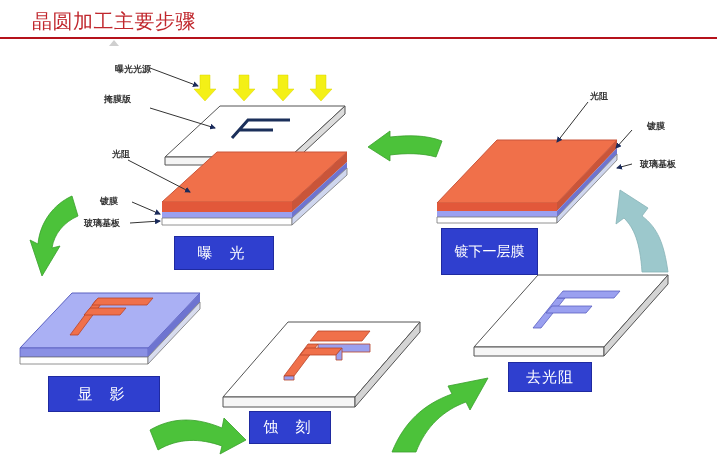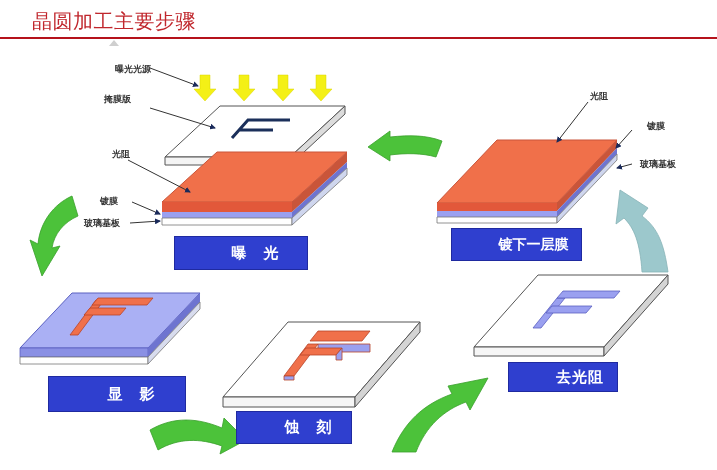--- a/index.html
+++ b/index.html
@@ -5,23 +5,23 @@
   html, body { margin: 0; padding: 0; background: #ffffff; }
   body { width: 717px; height: 470px; position: relative; overflow: hidden;
          font-family: "DejaVu Sans", "Liberation Sans", sans-serif; }
   .page-title { position: absolute; left: 32px; top: 8px; font-size: 20px;
                 color: #c0272d; font-family: "DejaVu Serif", "Liberation Serif", serif; letter-spacing: 0.5px; }
   .title-rule { position: absolute; left: 0; top: 37px; width: 717px; height: 2px; background: #b5121b; }
   .caret { position: absolute; left: 109px; top: 40px; width: 0; height: 0;
            border-left: 5px solid transparent; border-right: 5px solid transparent; border-bottom: 6px solid #cfcfcf; }
   .diagram { position: absolute; left: 0; top: 40px; width: 717px; height: 430px; }
   .diagram svg { position: absolute; left: 0; top: 0; }
-  .step-label { position: absolute; background: #2f3fcf; color: #ffffff; font-weight: bold;
+  .step-label { position: absolute; background: #2f3fcf; color: #ffffff; font-weight: normal;
                 font-size: 15px; display: flex; align-items: center; justify-content: center;
-                box-shadow: 0 0 0 1px #1f2aa0 inset; letter-spacing: 6px; padding-left: 34px; }
+                box-shadow: 0 0 0 1px #1f2aa0 inset; letter-spacing: 6px; }
   .part-label { position: absolute; font-size: 9px; font-weight: bold; color: #333333; white-space: nowrap; }
 </style>
 </head>
 <body>
 
 <div class="page-title">晶圆加工主要步骤</div>
 <div class="title-rule"></div>
 <div class="caret"></div>
 
 <div class="diagram">
@@ -129,16 +129,16 @@
 <div class="part-label" style="left:104px;top:93px;">掩膜版</div>
 <div class="part-label" style="left:112px;top:148px;">光阻</div>
 <div class="part-label" style="left:100px;top:195px;">镀膜</div>
 <div class="part-label" style="left:84px;top:217px;">玻璃基板</div>
 
 <div class="part-label" style="left:590px;top:90px;">光阻</div>
 <div class="part-label" style="left:647px;top:120px;">镀膜</div>
 <div class="part-label" style="left:640px;top:158px;">玻璃基板</div>
 
 <div class="step-label" style="left:174px;top:236px;width:100px;height:34px;">曝 光</div>
-<div class="step-label" style="left:48px;top:376px;width:104px;height:36px;">显 影</div>
-<div class="step-label" style="left:236px;top:411px;width:82px;height:33px;">蚀 刻</div>
-<div class="step-label" style="left:508px;top:362px;width:76px;height:30px;letter-spacing:1px;">去光阻</div>
-<div class="step-label" style="left:451px;top:228px;width:97px;height:33px;letter-spacing:0px;font-size:14px;">镀下一层膜</div>
+<div class="step-label" style="left:48px;top:376px;width:112px;height:36px;">显 影</div>
+<div class="step-label" style="left:249px;top:411px;width:82px;height:33px;">蚀 刻</div>
+<div class="step-label" style="left:508px;top:362px;width:84px;height:30px;letter-spacing:1px;">去光阻</div>
+<div class="step-label" style="left:441px;top:228px;width:97px;height:47px;letter-spacing:0px;font-size:14px;">镀下一层膜</div>
 
 </body></html>

